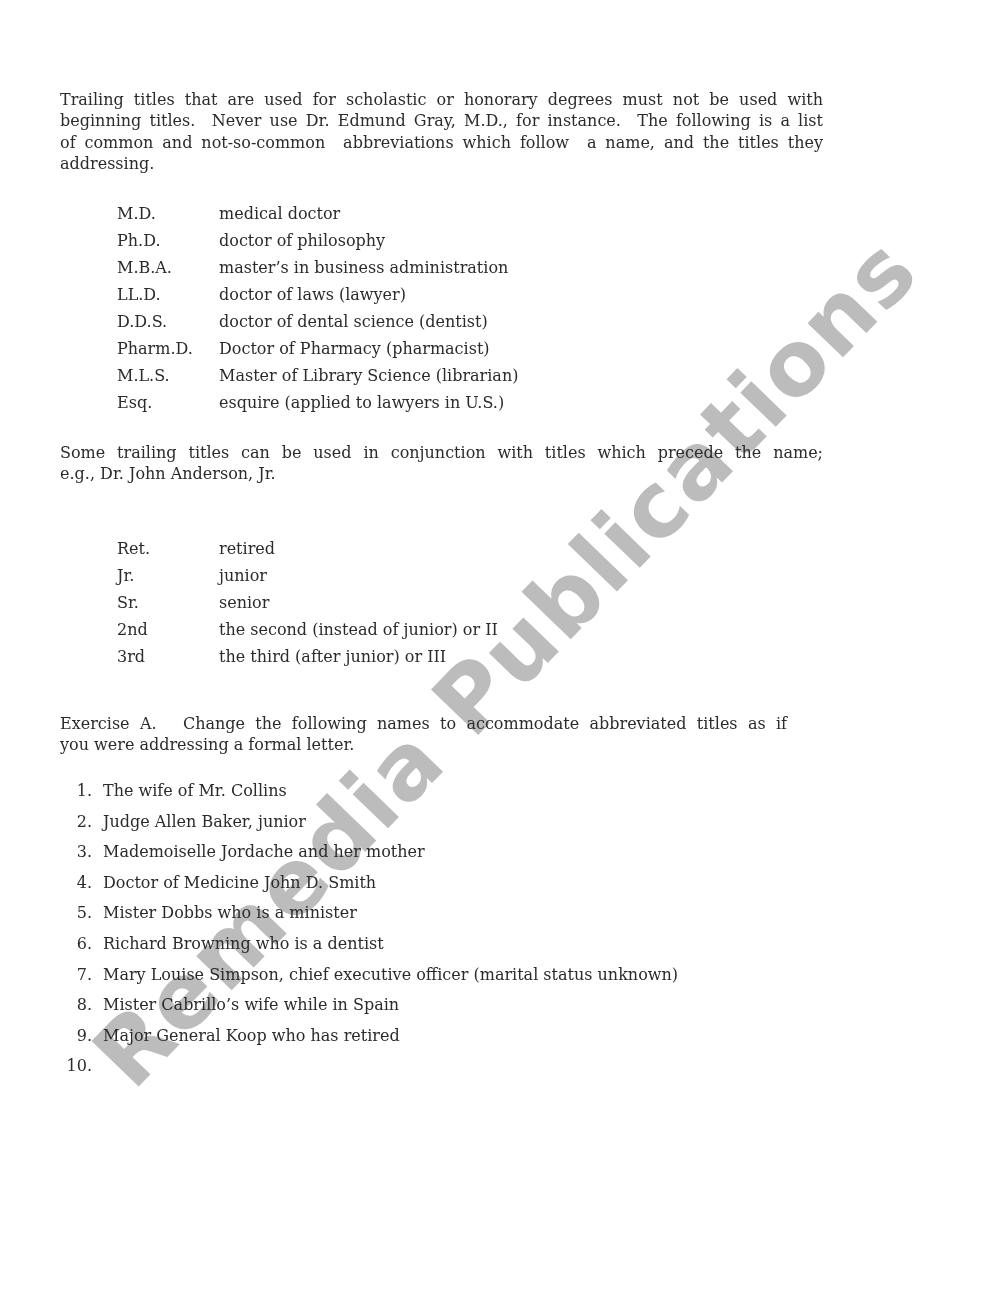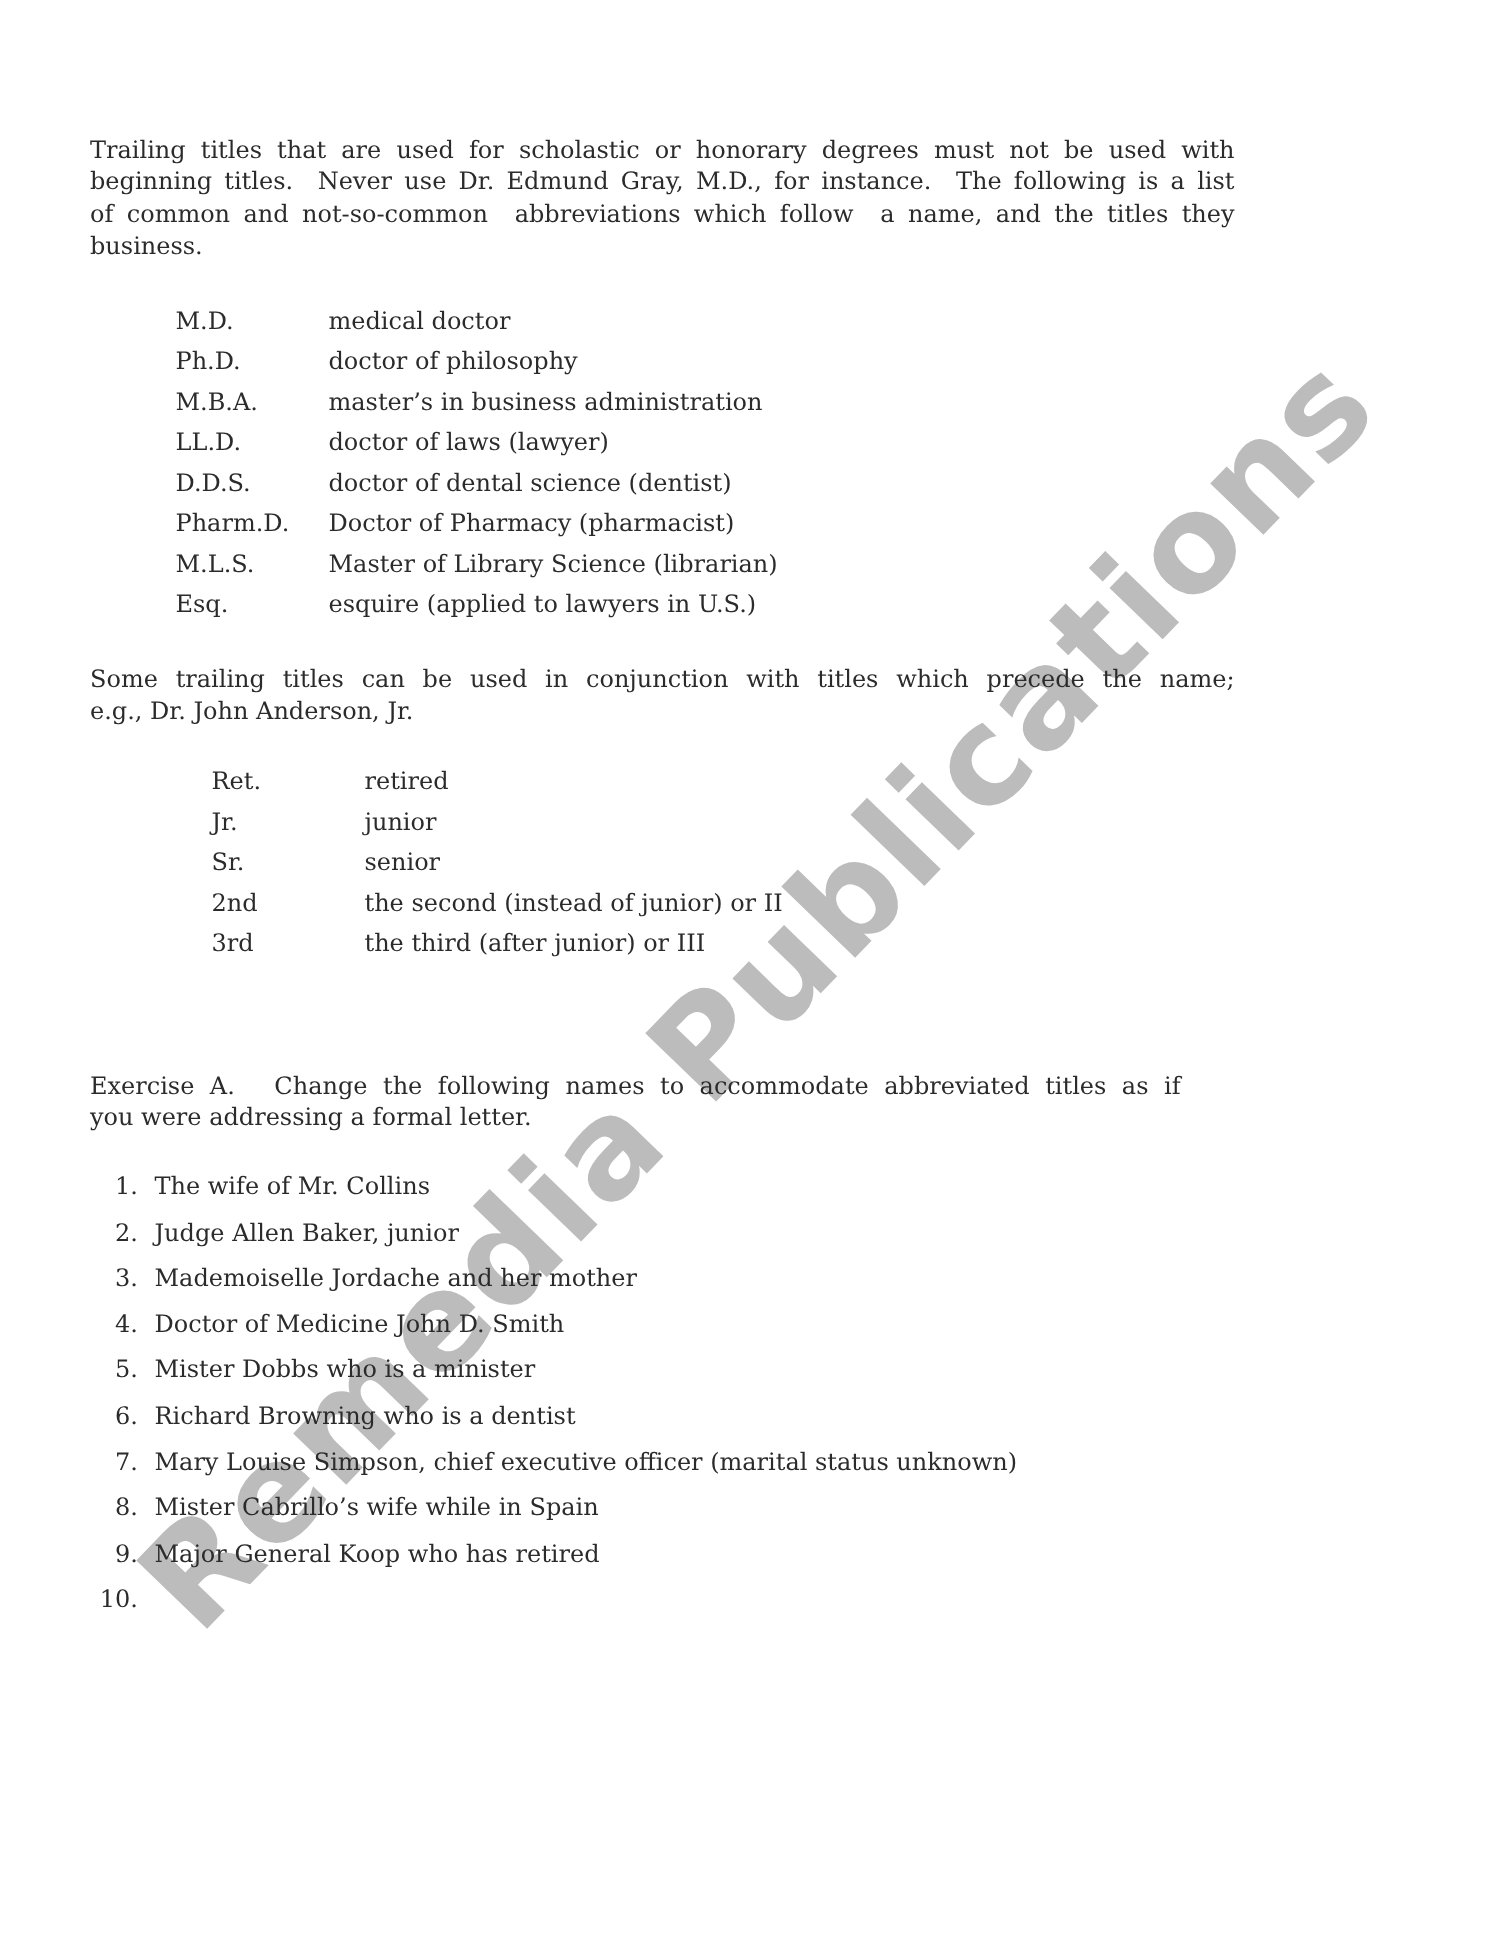--- a/index.html
+++ b/index.html
@@ -38,21 +38,21 @@
     display: block;
     text-align: justify;
     text-align-last: justify;
     white-space: pre-wrap;
   }
   .lline { display: block; white-space: pre-wrap; }
   .b { font-weight: normal; }
   .intro   { left: 60px;  top: 89px;  width: 763px; }
   .abbr1   { left: 117px; top: 203px; }
   .conj    { left: 60px;  top: 442px; width: 763px; }
-  .abbr2   { left: 117px; top: 510px; margin-left: 24px; }
+  .abbr2   { left: 117px; top: 538px; }
   .abbr-row  { height: 27px; }
   .abbr-term { display: inline-block; width: 102px; font-weight: normal; }
   .exercise { left: 60px; top: 713px; width: 727px; font-weight: normal; }
   .ex-label { margin-right: 16px; }
   .items   { left: 60px; top: 780px; }
   .item-row  { display: flex; height: 30.6px; }
   .item-num  { width: 32px; text-align: right; margin-right: 11px; flex: none; }
 </style>
 </head>
 <body>
@@ -60,21 +60,21 @@
 <div class="page">
 
   <div class="watermark">Remedia Publications</div>
 
   <div class="content">
 
     <div class="block intro">
       <span class="jline">Trailing titles that are used for scholastic or honorary degrees must not be used with</span>
       <span class="jline">beginning titles.  Never use Dr. Edmund Gray, M.D., for instance.  The following is a list</span>
       <span class="jline">of common and not-so-common  abbreviations which follow  a name, and the titles they</span>
-      <span class="lline">business.</span>
+      <span class="lline">addressing.</span>
     </div>
 
     <div class="block abbr1">
       <div class="abbr-row">
         <span class="abbr-term">M.D.</span><span>medical doctor</span><span class="b"></span>
       </div>
       <div class="abbr-row">
         <span class="abbr-term">Ph.D.</span><span>doctor of philosophy</span><span class="b"></span>
       </div>
       <div class="abbr-row">

